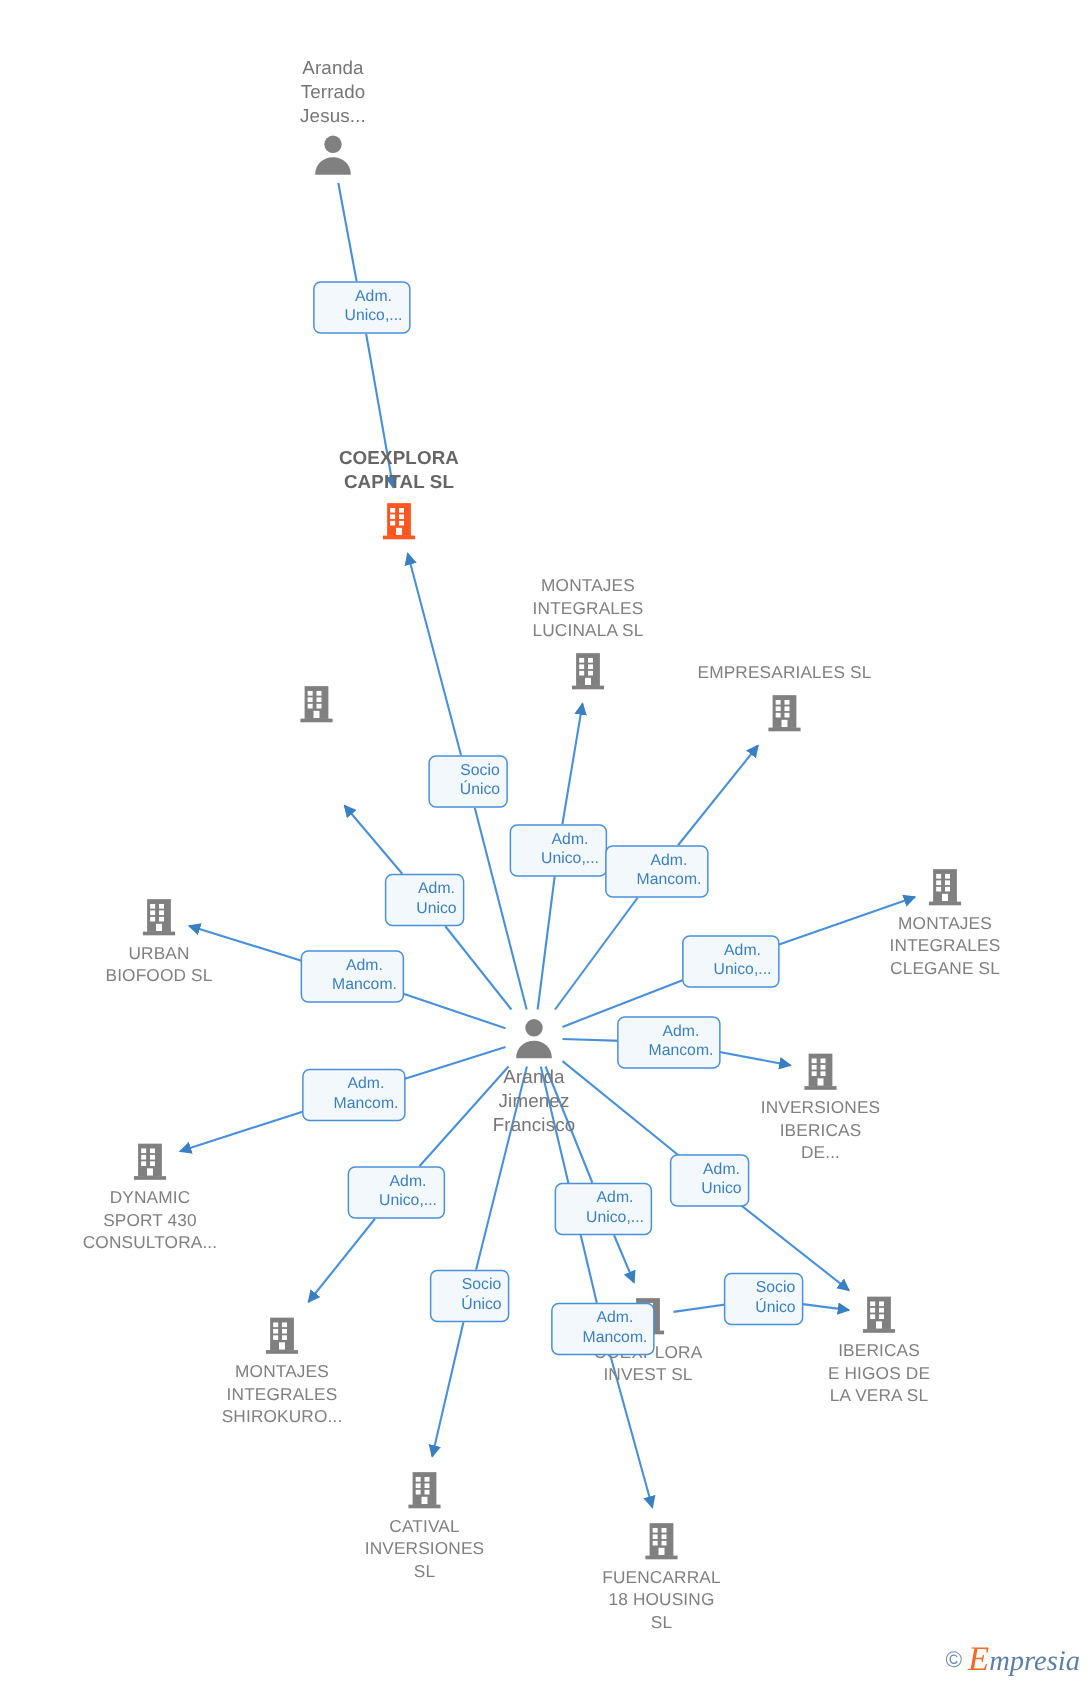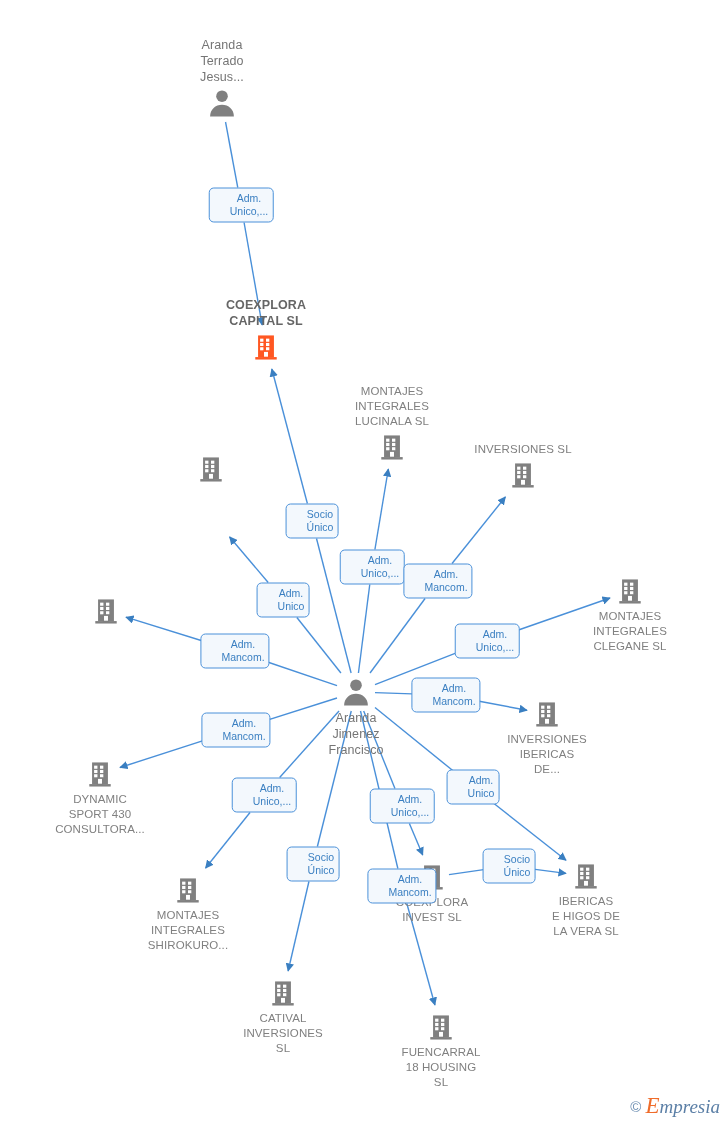--- a/index.html
+++ b/index.html
@@ -190,21 +190,21 @@
             <rect x="8.5" y="13.2" width="3.1" height="2.9" fill="#ffffff"></rect>
             <rect x="14" y="5.2" width="3.1" height="2.9" fill="#ffffff"></rect>
             <rect x="14" y="9.2" width="3.1" height="2.9" fill="#ffffff"></rect>
             <rect x="14" y="13.2" width="3.1" height="2.9" fill="#ffffff"></rect>
             <rect x="11.6" y="17.0" width="4.8" height="5.6" fill="#ffffff"></rect>
             <rect x="11.6" y="17.0" width="4.8" height="5.6" fill="none" stroke="#808080" stroke-width="1.1"></rect>
             <rect x="4.0" y="22.4" width="20" height="2.3" fill="#808080"></rect>
           </svg></span>
       </div>
       <div class="node company label-above" style="left: 523px; top: 442px;">
-        <span class="label">INVERSIONES SL</span>
+        <span class="label">EMPRESARIALES SL</span>
         <span class="glyph"><svg width="30" height="34" viewBox="0 0 28 26" aria-hidden="true">
             <rect x="6.6" y="2.2" width="14.8" height="20.4" fill="#808080"></rect>
             <rect x="8.5" y="5.2" width="3.1" height="2.9" fill="#ffffff"></rect>
             <rect x="8.5" y="9.2" width="3.1" height="2.9" fill="#ffffff"></rect>
             <rect x="8.5" y="13.2" width="3.1" height="2.9" fill="#ffffff"></rect>
             <rect x="14" y="5.2" width="3.1" height="2.9" fill="#ffffff"></rect>
             <rect x="14" y="9.2" width="3.1" height="2.9" fill="#ffffff"></rect>
             <rect x="14" y="13.2" width="3.1" height="2.9" fill="#ffffff"></rect>
             <rect x="11.6" y="17.0" width="4.8" height="5.6" fill="#ffffff"></rect>
             <rect x="11.6" y="17.0" width="4.8" height="5.6" fill="none" stroke="#808080" stroke-width="1.1"></rect>
@@ -248,20 +248,22 @@
             <rect x="8.5" y="5.2" width="3.1" height="2.9" fill="#ffffff"></rect>
             <rect x="8.5" y="9.2" width="3.1" height="2.9" fill="#ffffff"></rect>
             <rect x="8.5" y="13.2" width="3.1" height="2.9" fill="#ffffff"></rect>
             <rect x="14" y="5.2" width="3.1" height="2.9" fill="#ffffff"></rect>
             <rect x="14" y="9.2" width="3.1" height="2.9" fill="#ffffff"></rect>
             <rect x="14" y="13.2" width="3.1" height="2.9" fill="#ffffff"></rect>
             <rect x="11.6" y="17.0" width="4.8" height="5.6" fill="#ffffff"></rect>
             <rect x="11.6" y="17.0" width="4.8" height="5.6" fill="none" stroke="#808080" stroke-width="1.1"></rect>
             <rect x="4.0" y="22.4" width="20" height="2.3" fill="#808080"></rect>
           </svg></span>
+        <span class="label">URBAN
+BIOFOOD SL</span>
       </div>
       <div class="node company label-below" style="left: 547px; top: 697px;">
         <span class="glyph"><svg width="30" height="34" viewBox="0 0 28 26" aria-hidden="true">
             <rect x="6.6" y="2.2" width="14.8" height="20.4" fill="#808080"></rect>
             <rect x="8.5" y="5.2" width="3.1" height="2.9" fill="#ffffff"></rect>
             <rect x="8.5" y="9.2" width="3.1" height="2.9" fill="#ffffff"></rect>
             <rect x="8.5" y="13.2" width="3.1" height="2.9" fill="#ffffff"></rect>
             <rect x="14" y="5.2" width="3.1" height="2.9" fill="#ffffff"></rect>
             <rect x="14" y="9.2" width="3.1" height="2.9" fill="#ffffff"></rect>
             <rect x="14" y="13.2" width="3.1" height="2.9" fill="#ffffff"></rect>

